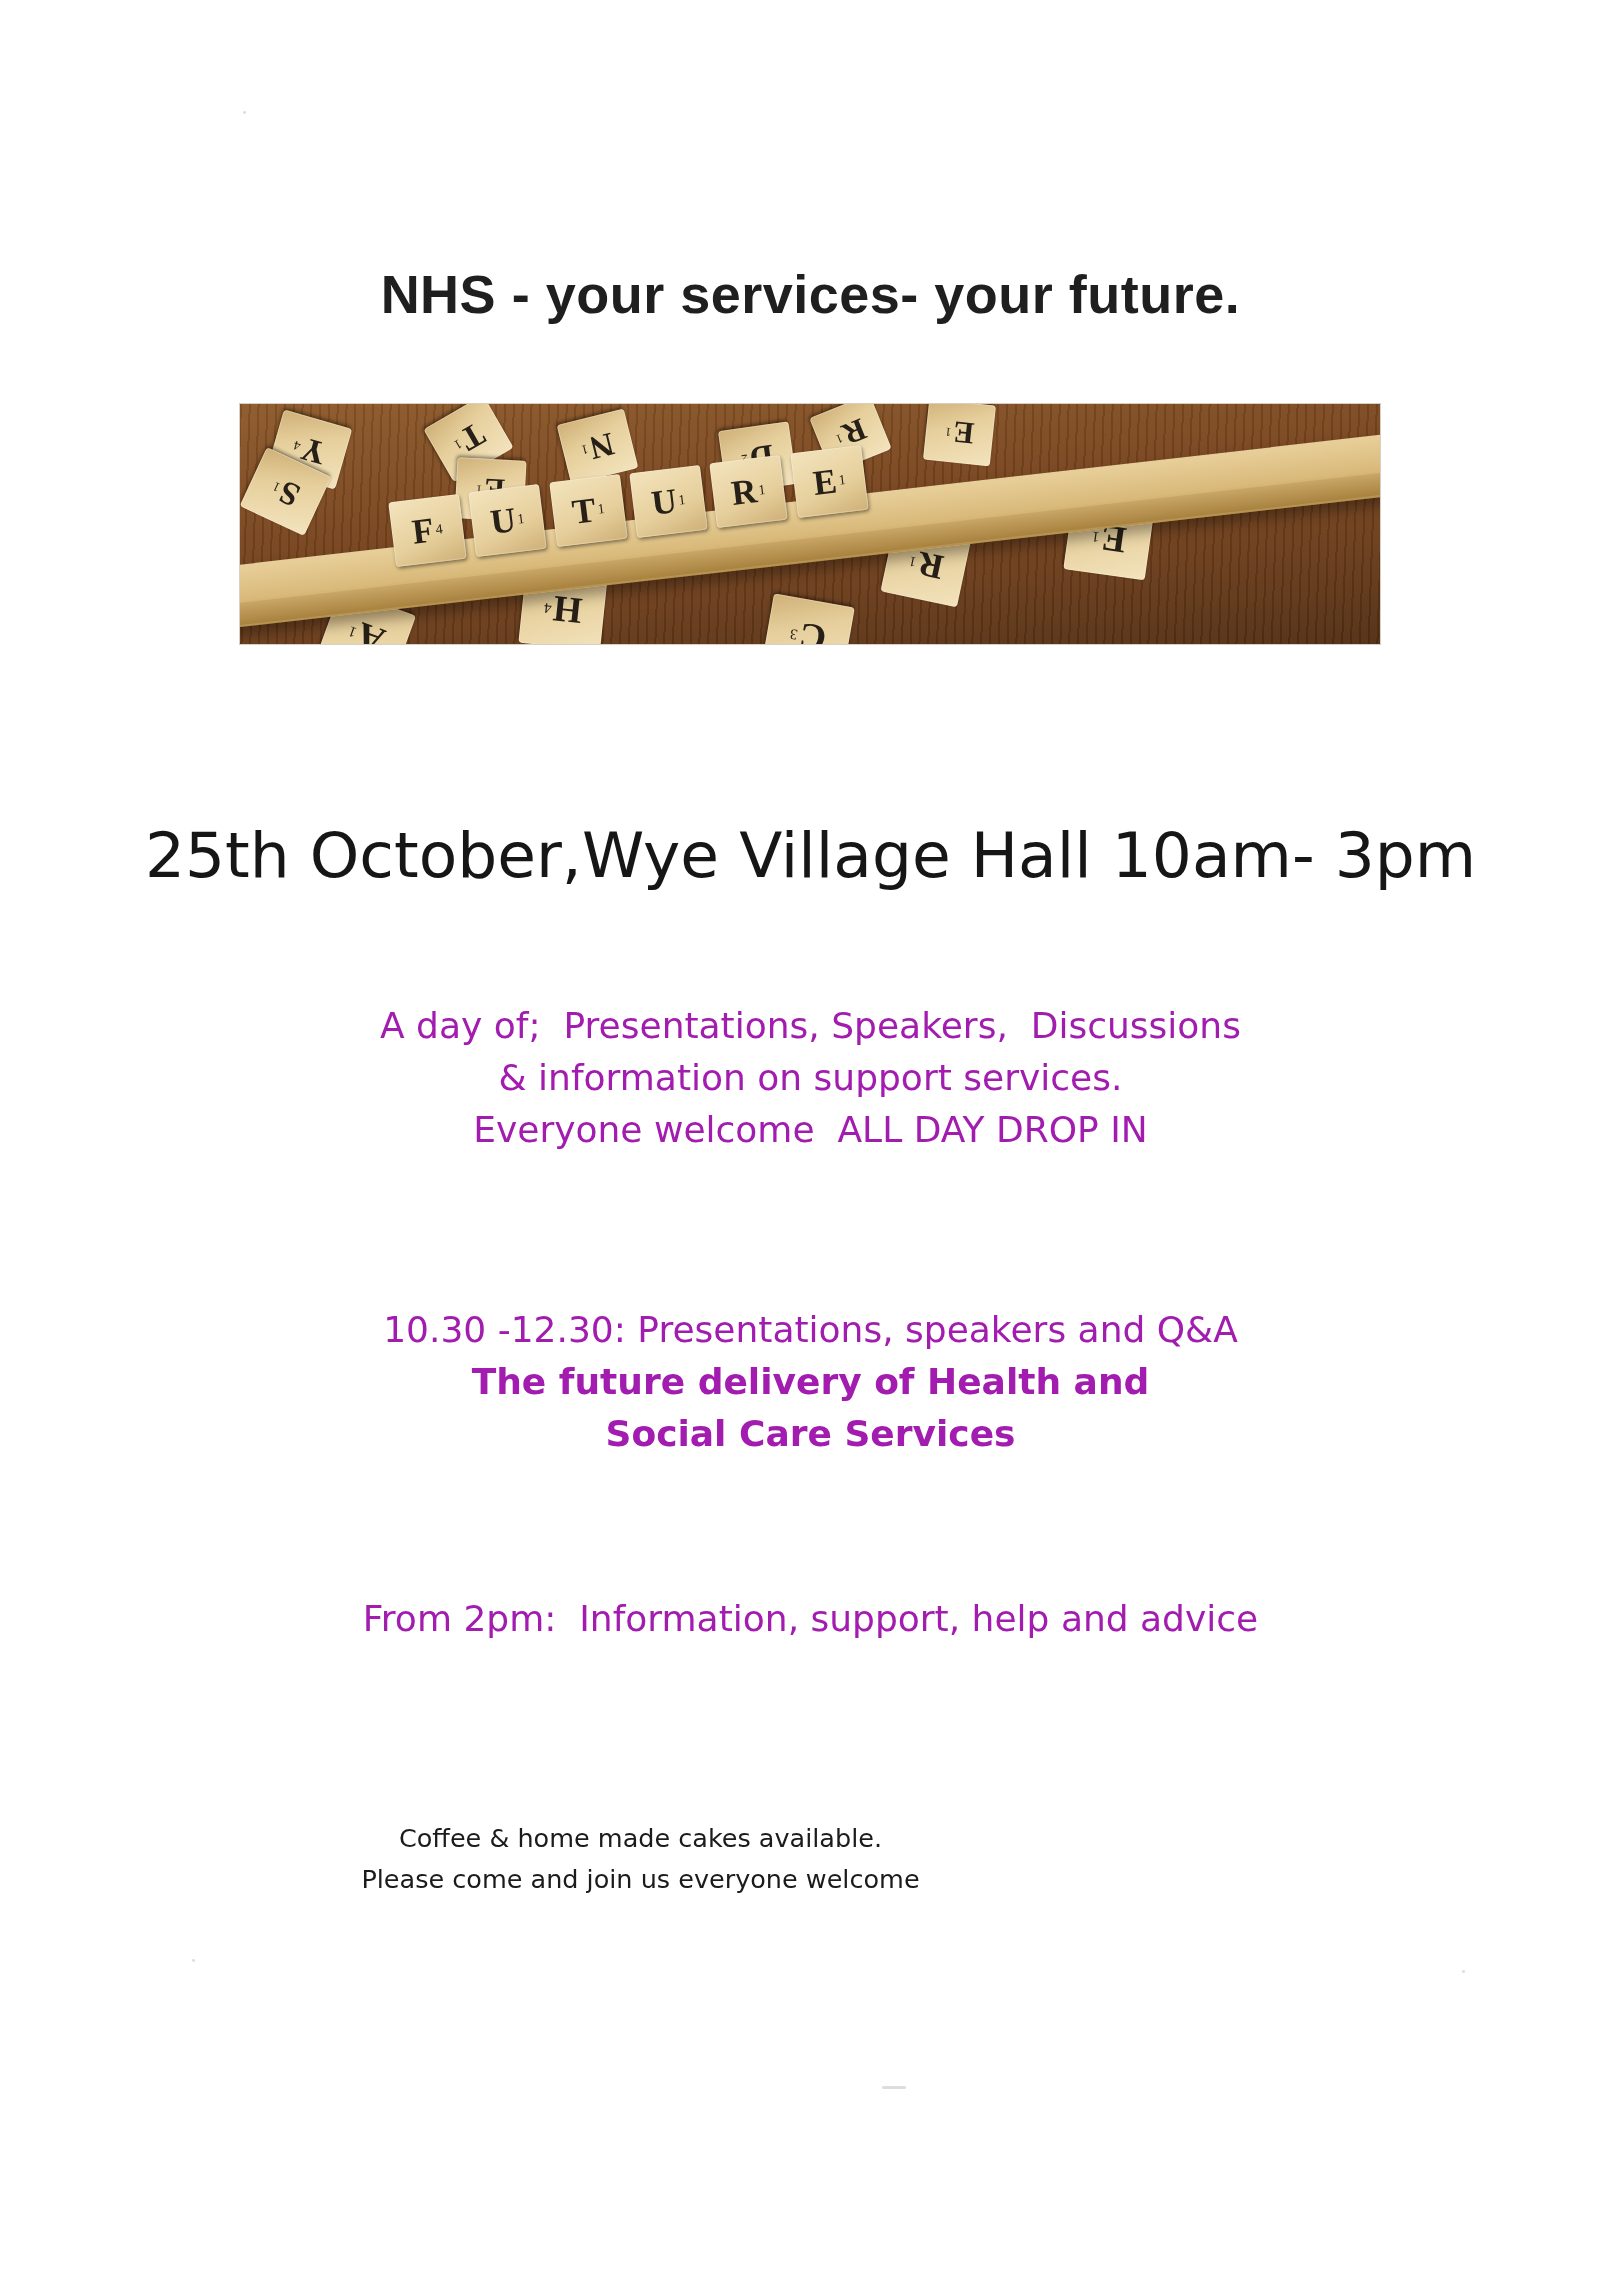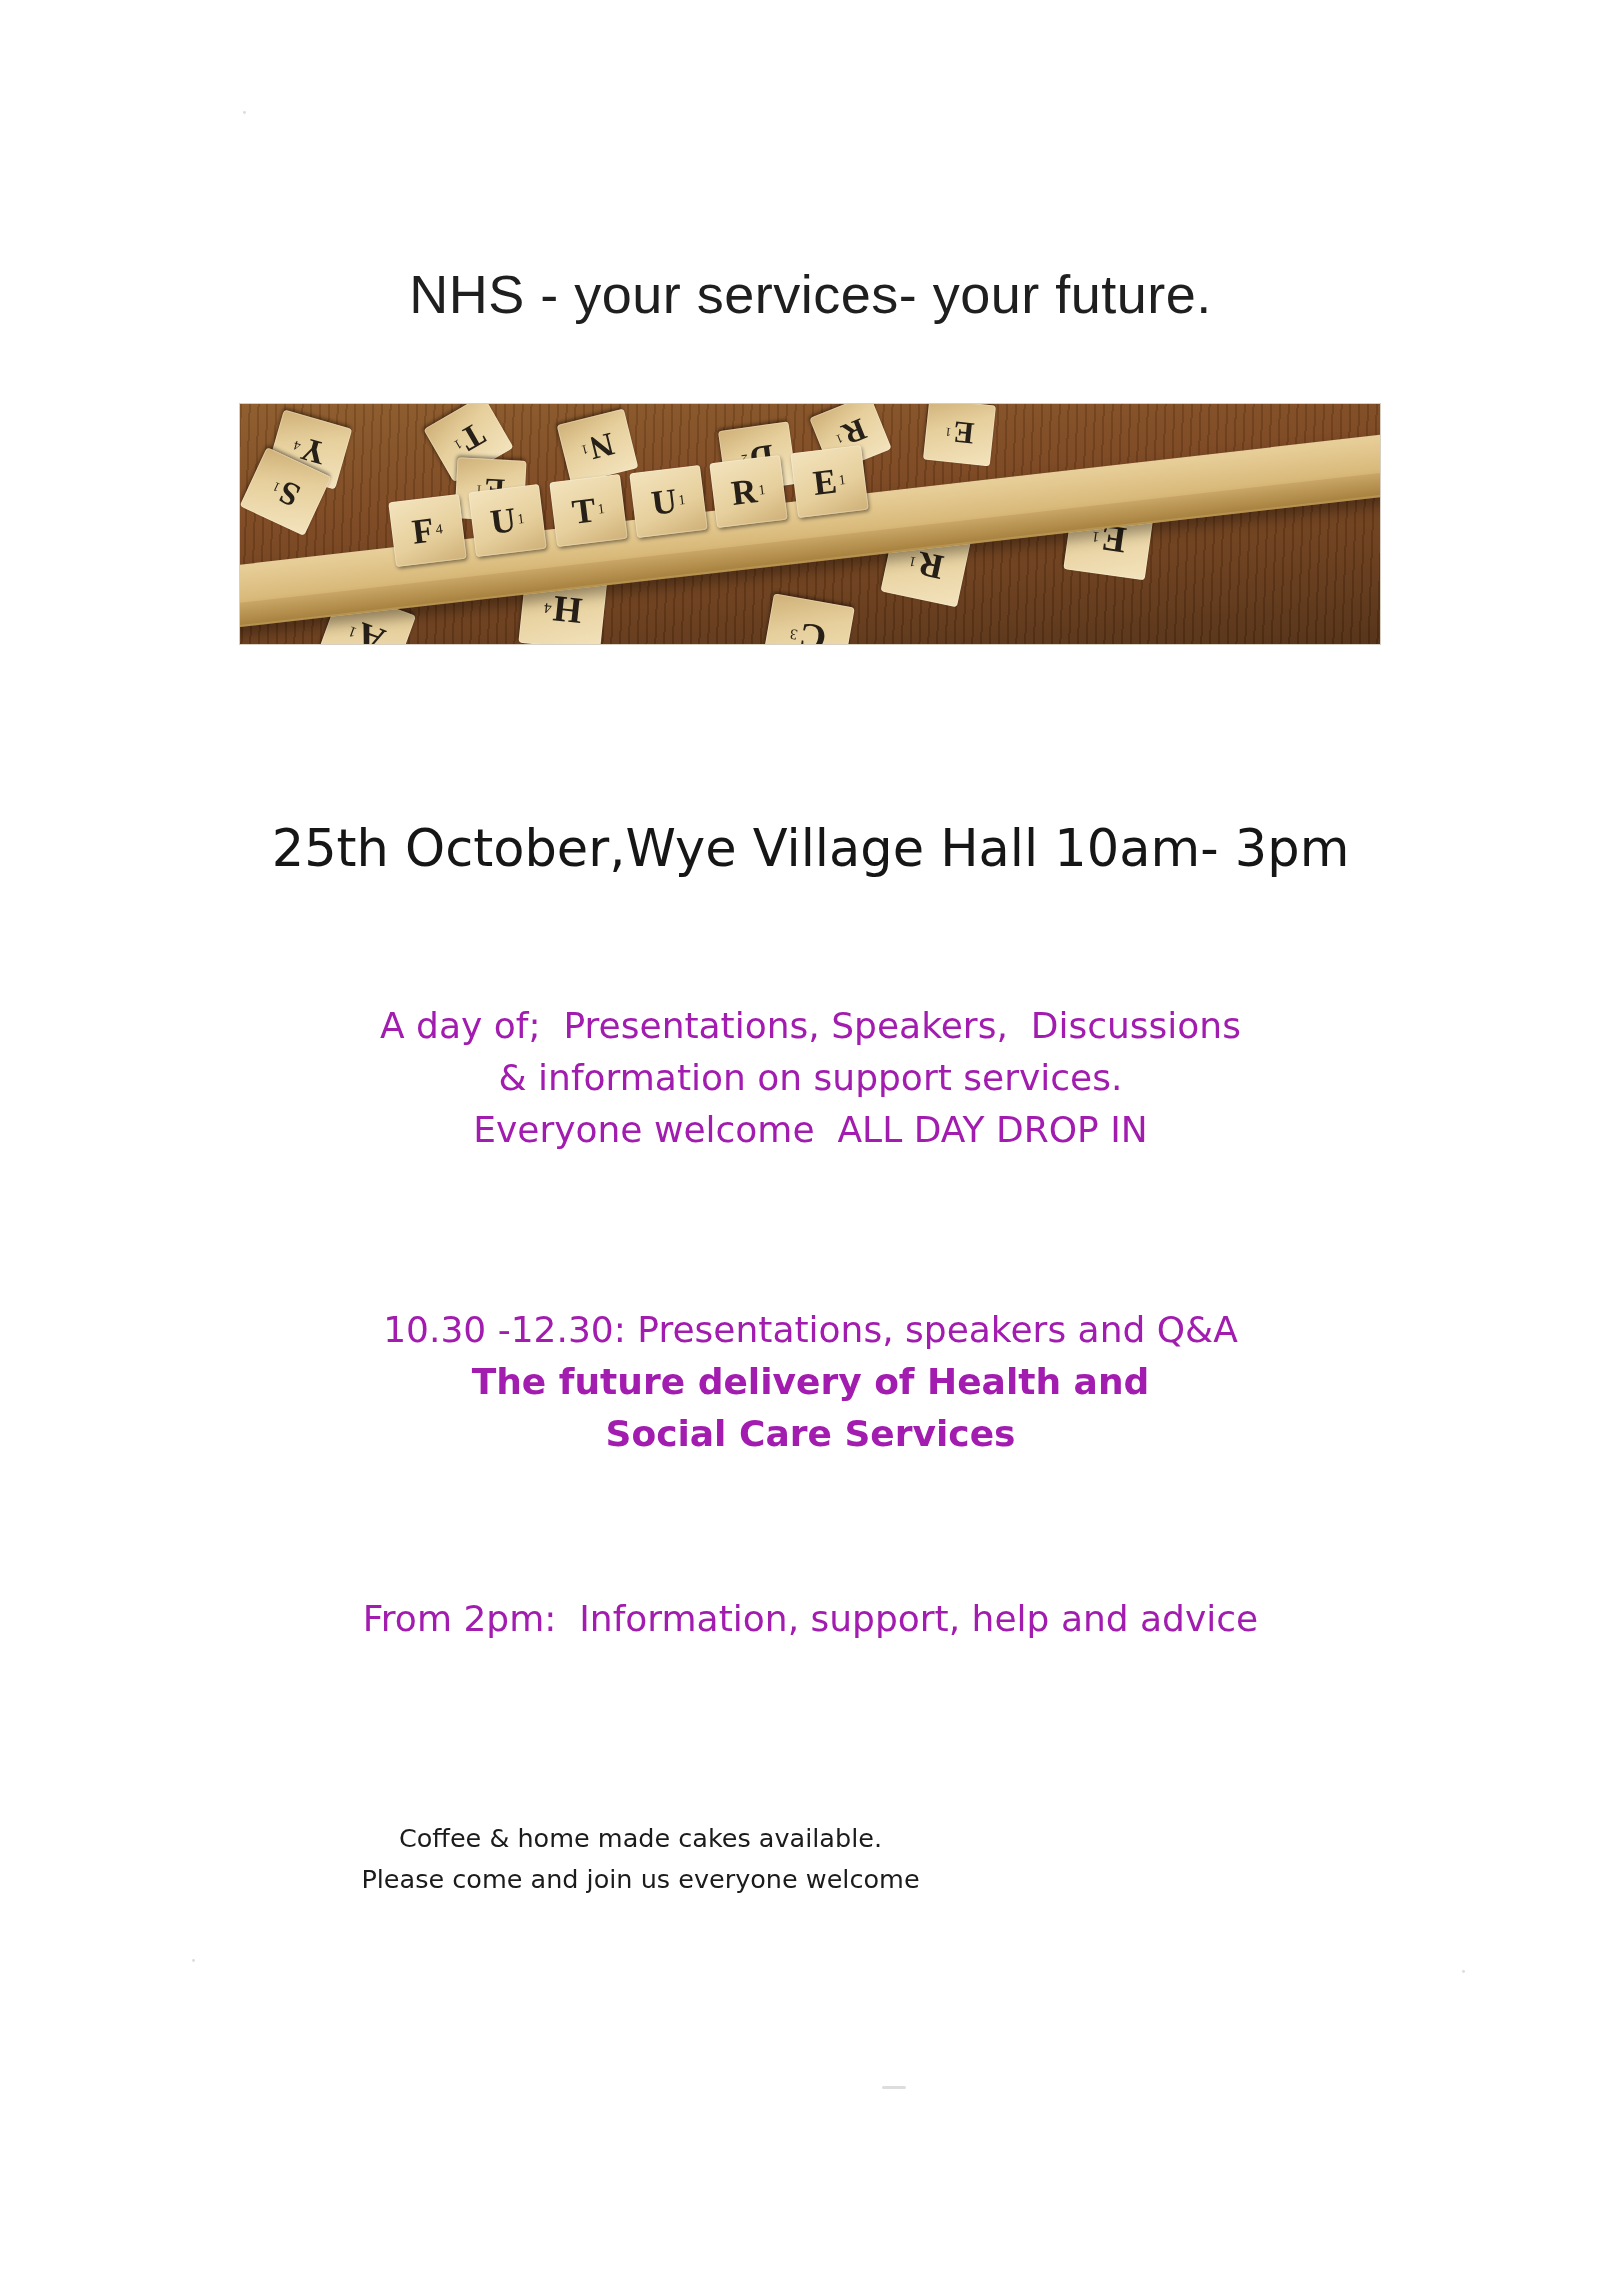--- a/index.html
+++ b/index.html
@@ -26,21 +26,21 @@
   }
 
   .title {
     position: absolute;
     left: 0;
     top: 263px;
     width: 1621px;
     text-align: center;
     font-family: "Liberation Sans", sans-serif;
     font-size: 54px;
-    font-weight: 400;
+    font-weight: 700;
     letter-spacing: 0.5px;
     color: #1f1f1f;
   }
 
   
   .photo {
     position: absolute;
     left: 240px;
     top: 404px;
     width: 1140px;
@@ -104,21 +104,21 @@
   }
 
   
   .datebar {
     position: absolute;
     left: 0;
     top: 819px;
     width: 1621px;
     text-align: center;
     font-family: "DejaVu Sans", sans-serif;
-    font-size: 51px;
+    font-size: 63px;
     font-weight: 400;
     color: #161616;
   }
 
   .block {
     position: absolute;
     left: 0;
     width: 1621px;
     text-align: center;
     font-family: "DejaVu Sans", sans-serif;

